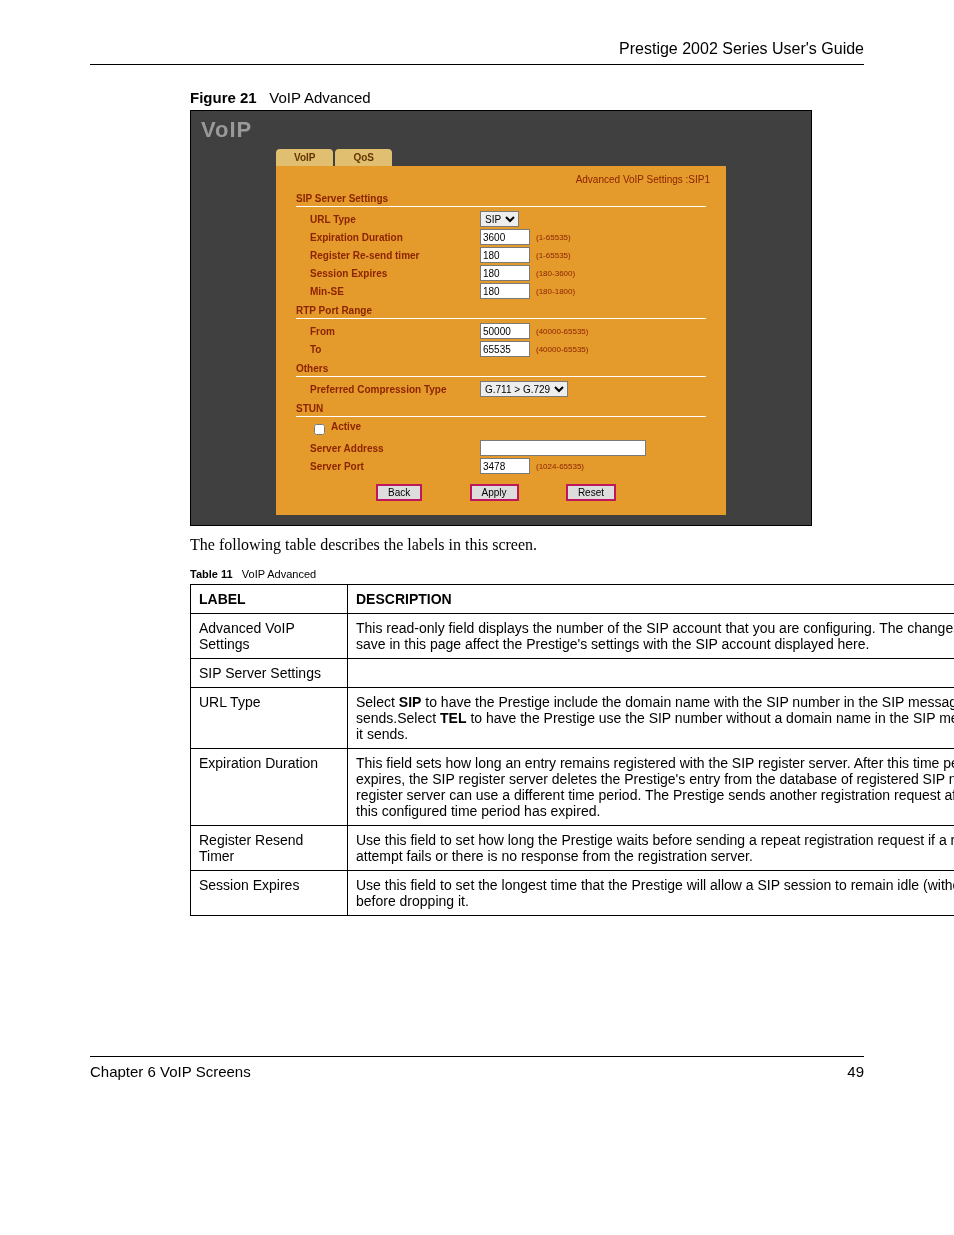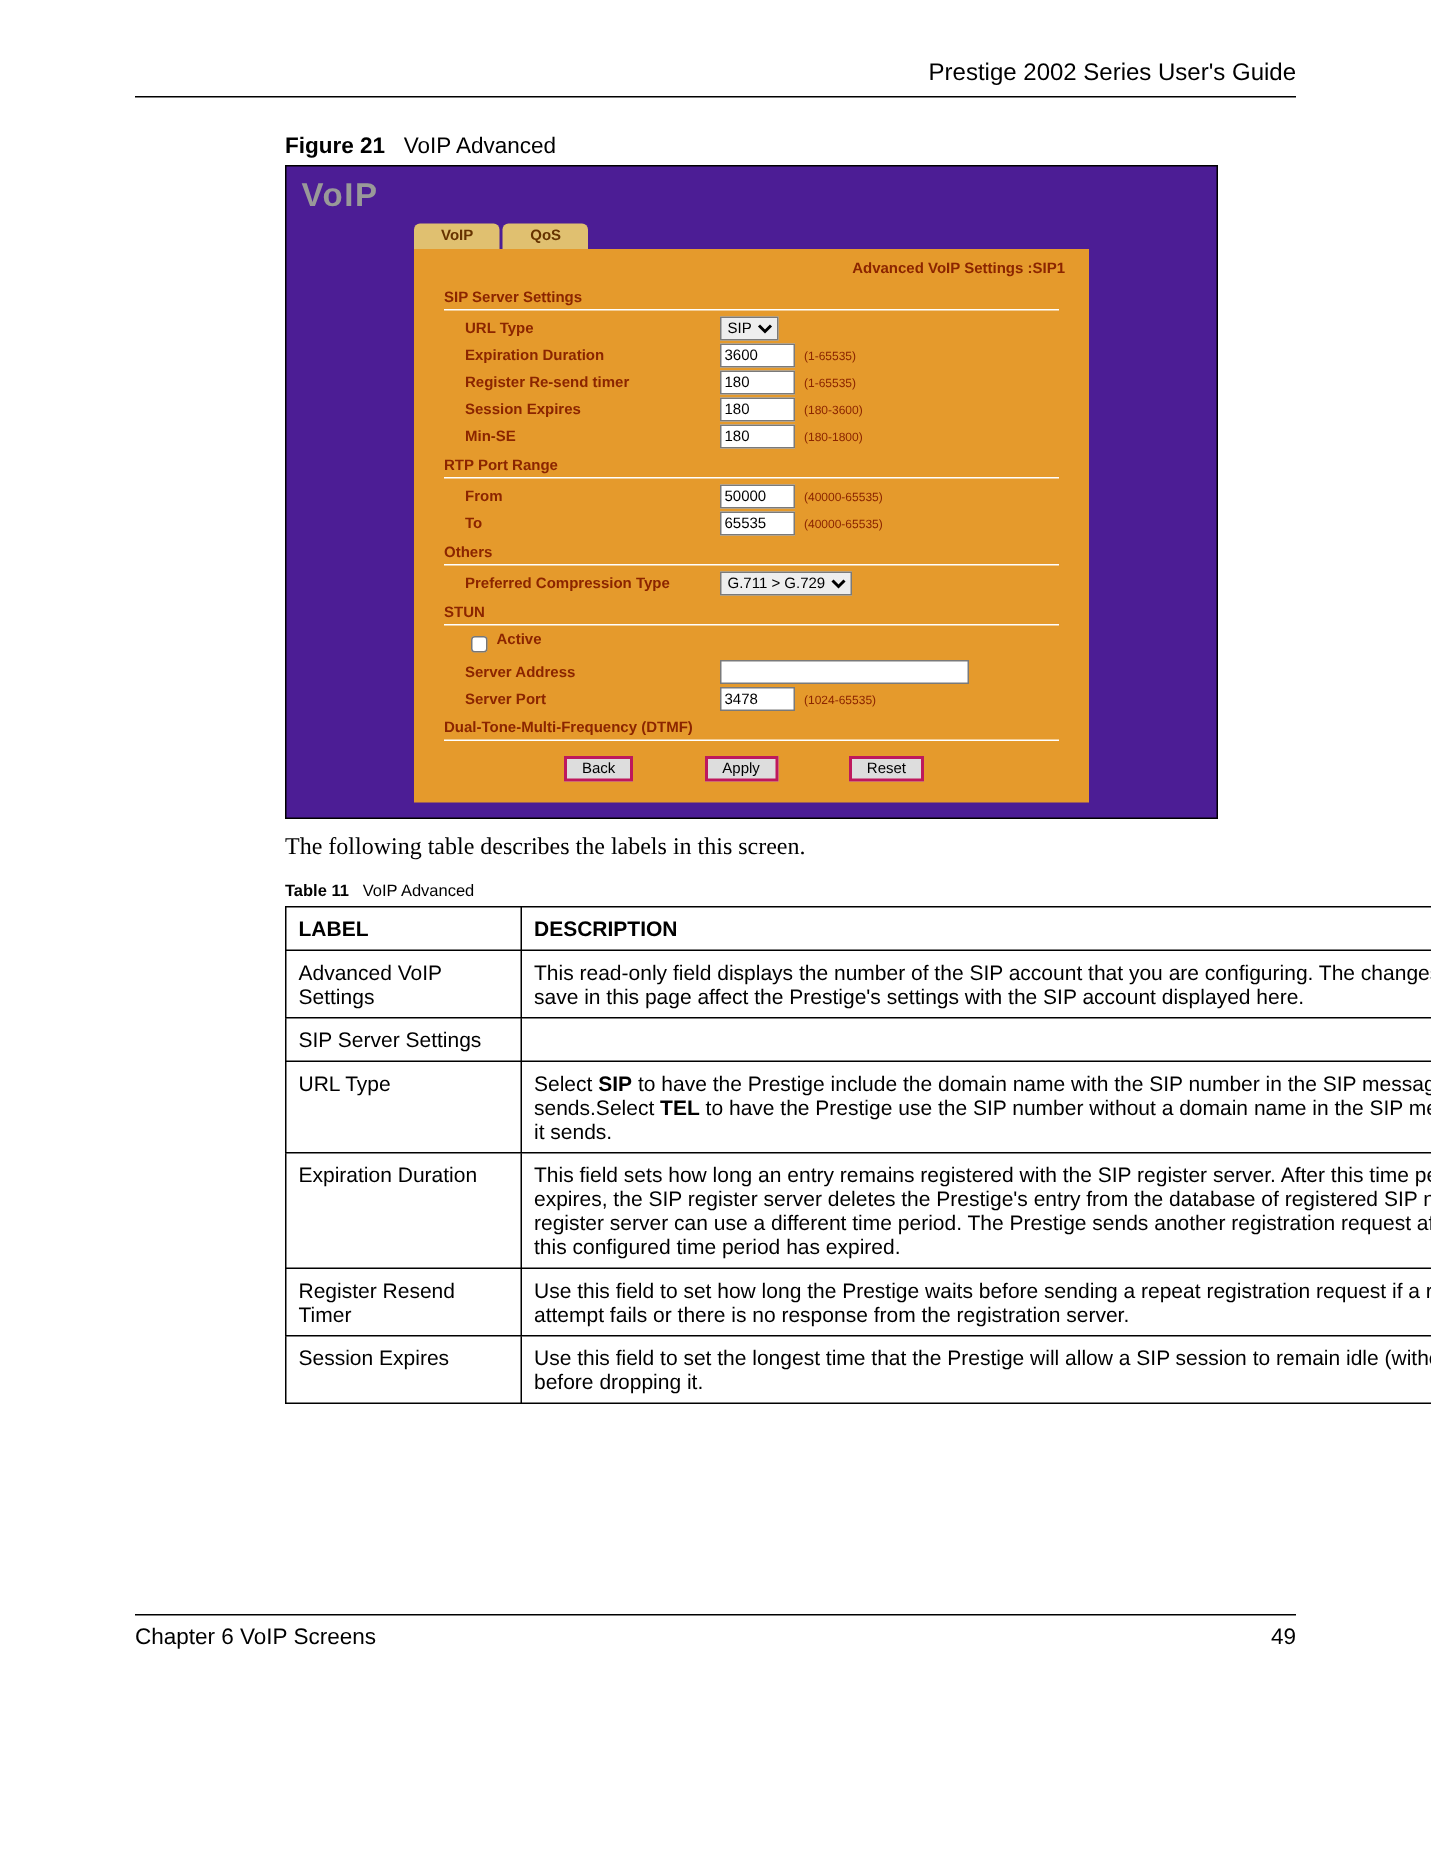--- a/index.html
+++ b/index.html
@@ -19,21 +19,21 @@
   }
   .figure-caption {
     margin: 10px 0 4px 100px;
     font-size: 15px;
   }
   .figure-caption b { font-weight: bold; }
   .screenshot-box {
     margin-left: 100px;
     width: 620px;
     border: 1px solid #000;
-    background: #4c1d95;
+    background: #404040;
     font-size: 11px;
   }
   .voip-title {
     color: #999;
     font-size: 22px;
     font-weight: bold;
     padding: 6px 10px 0 10px;
     letter-spacing: 1px;
   }
   .tabs {
@@ -53,21 +53,21 @@
   }
   .panel {
     background: #e59a2c;
     margin: 0 85px 10px 85px;
     padding: 6px 10px 14px 10px;
     color: #663300;
   }
   .panel-head-right {
     text-align: right;
     color: #8b2500;
-    font-weight: bold;
+    font-weight: normal;
     font-size: 10px;
     margin: 2px 6px 6px 0;
   }
   .section-header {
     color: #8b2500;
     font-weight: bold;
     font-size: 10px;
     border-bottom: 1px solid #fff;
     padding: 2px 0;
     margin: 4px 10px 4px 10px;
@@ -240,21 +240,20 @@
     <div class="field-row">
       <span class="field-label">Server Address</span>
       <input class="field-input wide" value="" style="">
     </div>
     <div class="field-row">
       <span class="field-label">Server Port</span>
       <input class="field-input" value="3478" style="">
       <span class="hint">(1024-65535)</span>
     </div>
 
-    <div class="section-header">Dual-Tone-Multi-Frequency (DTMF)</div>
 
     <div class="btn-row">
       <button class="btn">Back</button>
       <button class="btn">Apply</button>
       <button class="btn">Reset</button>
     </div>
   </div>
 </div>
 
 <div class="intro-text">The following table describes the labels in this screen.</div>

